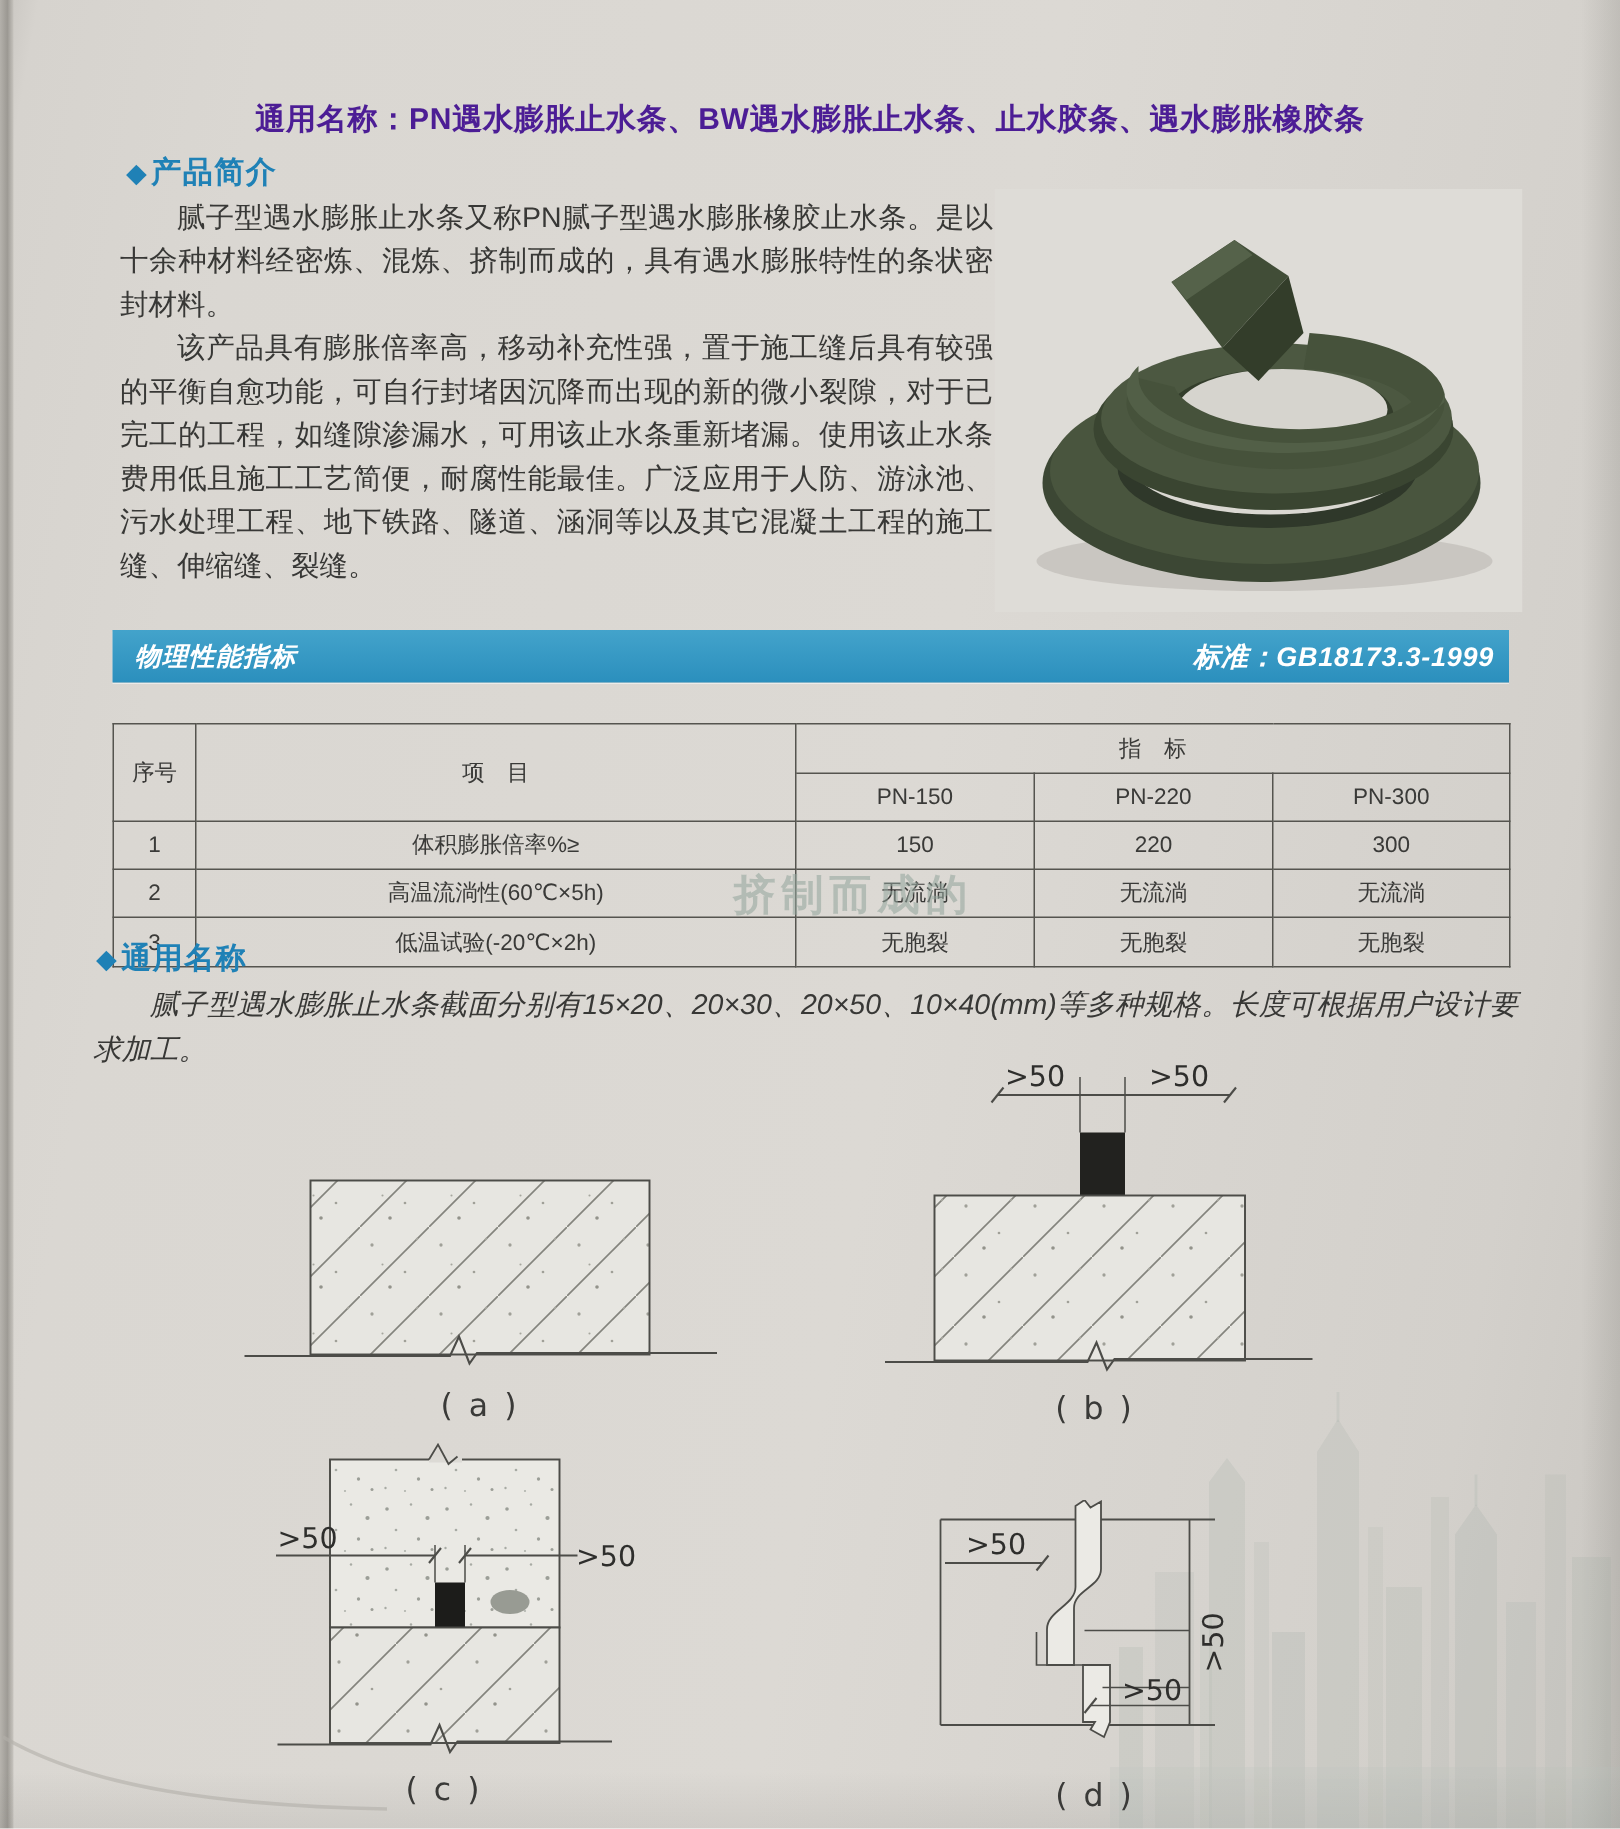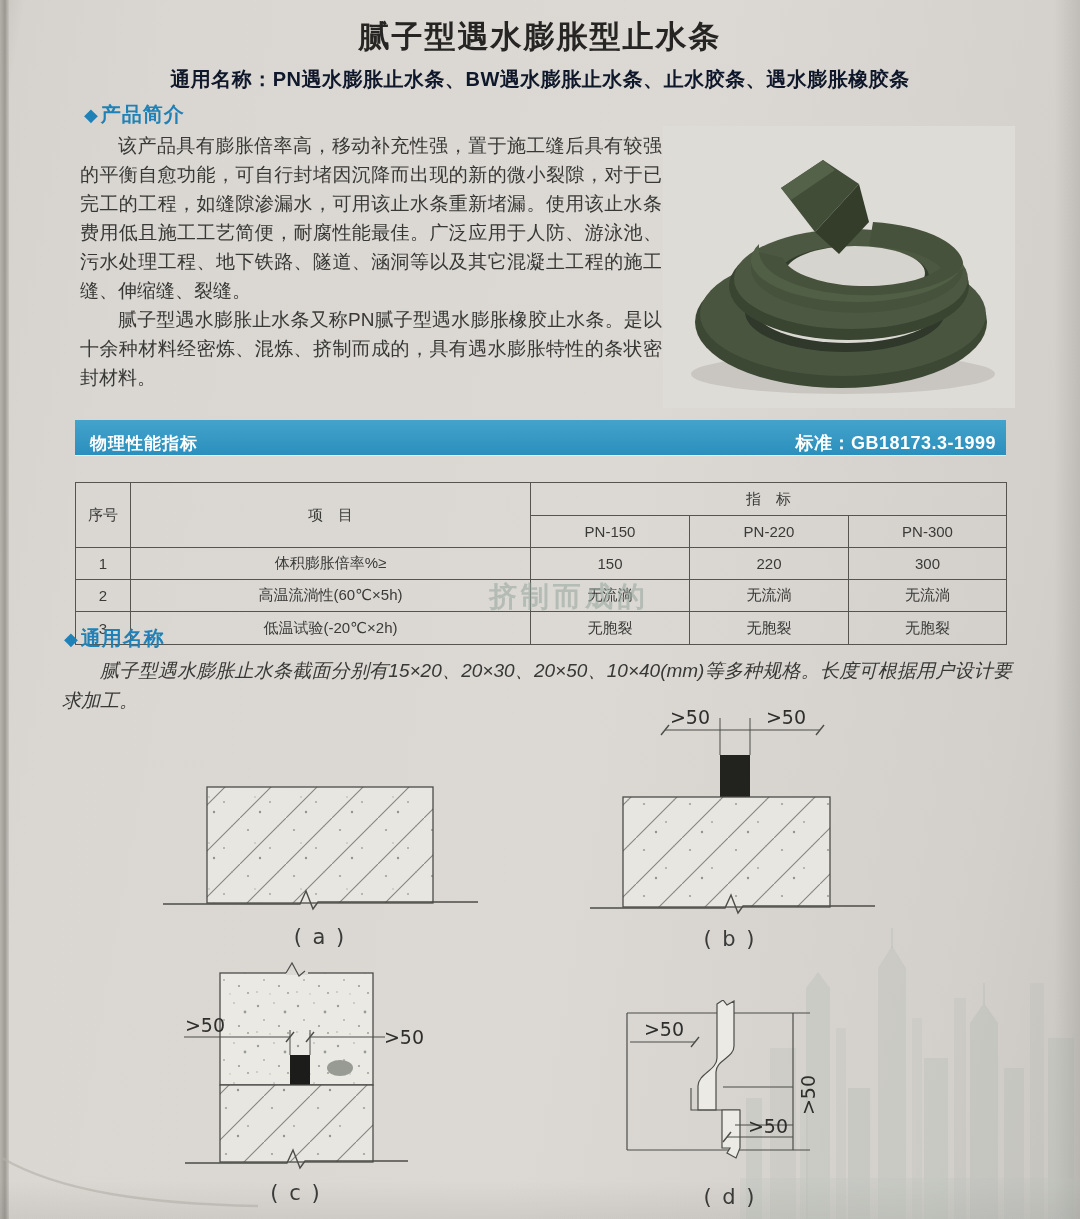--- a/index.html
+++ b/index.html
@@ -12,37 +12,37 @@
   .edge-left{position:absolute;left:0;top:0;width:9px;height:100%;
     background:linear-gradient(90deg,#aeaba5 0%,#8f8c86 55%,#c4c1bb 100%);opacity:.8;}
   .edge-bottom{position:absolute;left:0;bottom:0;width:100%;height:38px;
     background:linear-gradient(180deg,rgba(0,0,0,0) 0%,rgba(90,88,84,.10) 100%);}
   .edge-right{position:absolute;right:0;top:0;width:26px;height:100%;
     background:linear-gradient(270deg,rgba(120,118,112,.22),rgba(0,0,0,0));}
 
   .title{position:absolute;left:0;top:16px;width:100%;text-align:center;
     font-size:31px;font-weight:bold;color:#262523;letter-spacing:2px;}
   .subtitle{position:absolute;left:0;top:66px;width:100%;text-align:center;
-    font-size:20px;font-weight:600;color:#0f172a;letter-spacing:.5px;}
+    font-size:20px;font-weight:600;color:#4c1d95;letter-spacing:.5px;}
 
   .sec-head{position:absolute;font-size:20px;font-weight:bold;color:#1f81b6;letter-spacing:1px;}
   .sec-head .dia{color:#1f81b6;margin-right:2px;font-size:18px;}
   .sh-intro{left:84px;top:101px;}
   .sh-specs{left:64px;top:625px;}
 
   .intro-text{position:absolute;left:80px;top:131px;width:582px;
     font-size:19px;line-height:29px;color:#383836;text-align:justify;}
   .intro-text p{margin:0;text-indent:2em;}
 
   .photo{position:absolute;left:663px;top:126px;}
 
   .tbl-wrap{position:absolute;left:75px;top:420px;width:931px;}
   .tbl-bar{height:35px;background:linear-gradient(180deg,#43a3cb,#2b8fbd);
-    display:flex;align-items:flex-end;justify-content:space-between;
-    color:#fff;box-shadow:0 1px 0 rgba(255,255,255,.5);}
+    display:flex;align-items:center;justify-content:space-between;
+    color:#fff;box-shadow:0 1px 0 rgba(255,255,255,.5);font-style:italic;}
   .tbl-bar .lt{font-size:17px;font-weight:bold;padding-left:15px;letter-spacing:1px;}
   .tbl-bar .rt{font-size:18px;font-weight:bold;padding-right:10px;letter-spacing:.5px;}
   table.props{border-collapse:collapse;width:931px;table-layout:fixed;
     font-size:15px;color:#3a3a38;margin-top:27px;}
   table.props td{border:1px solid #55544f;text-align:center;padding:0;}
   tr.hA td{height:32px;}
   tr.hB td{height:31px;}
   tr.rw td{height:31px;}
   tr.rw3 td{height:32px;}
 
@@ -93,30 +93,29 @@
       <line x1="152" y1="0" x2="152" y2="20" stroke="#9aa8a0" stroke-width="2" opacity=".3"></line>
       <line x1="244" y1="55" x2="244" y2="76" stroke="#9aa8a0" stroke-width="2" opacity=".3"></line>
       <rect x="0" y="250" width="340" height="41" fill="#b4beb7" opacity=".35"></rect>
     </g>
   </svg>
 
   <svg class="curl" width="260" height="79" viewBox="0 0 260 79">
     <path d="M2,18 C60,52 150,64 258,66" fill="none" stroke="#b3b0aa" stroke-width="2.5"></path>
   </svg>
 
-  <div class="title">腻子型遇水膨胀型止水条</div>
   <div class="subtitle">通用名称：PN遇水膨胀止水条、BW遇水膨胀止水条、止水胶条、遇水膨胀橡胶条</div>
 
   <div class="sec-head sh-intro">
     <span class="dia">◆</span><span>产品简介</span>
   </div>
 
   <div class="intro-text">
+    <p>腻子型遇水膨胀止水条又称PN腻子型遇水膨胀橡胶止水条。是以十余种材料经密炼、混炼、挤制而成的，具有遇水膨胀特性的条状密封材料。</p>
     <p>该产品具有膨胀倍率高，移动补充性强，置于施工缝后具有较强的平衡自愈功能，可自行封堵因沉降而出现的新的微小裂隙，对于已完工的工程，如缝隙渗漏水，可用该止水条重新堵漏。使用该止水条费用低且施工工艺简便，耐腐性能最佳。广泛应用于人防、游泳池、污水处理工程、地下铁路、隧道、涵洞等以及其它混凝土工程的施工缝、伸缩缝、裂缝。</p>
-    <p>腻子型遇水膨胀止水条又称PN腻子型遇水膨胀橡胶止水条。是以十余种材料经密炼、混炼、挤制而成的，具有遇水膨胀特性的条状密封材料。</p>
   </div>
 
   <svg class="photo" width="352" height="282" viewBox="0 0 352 282">
     <rect x="0" y="0" width="352" height="282" fill="#dedcd7"></rect>
     <ellipse cx="180" cy="248" rx="152" ry="20" fill="#b8b5ae" opacity=".55"></ellipse>
 
     <ellipse cx="178" cy="196" rx="146" ry="66" fill="#3c4734"></ellipse>
     <ellipse cx="180" cy="188" rx="143" ry="62" fill="#49553e"></ellipse>
     <ellipse cx="182" cy="186" rx="100" ry="40" fill="#2f382a"></ellipse>
     <ellipse cx="184" cy="181" rx="94" ry="36" fill="#dad8d2"></ellipse>

